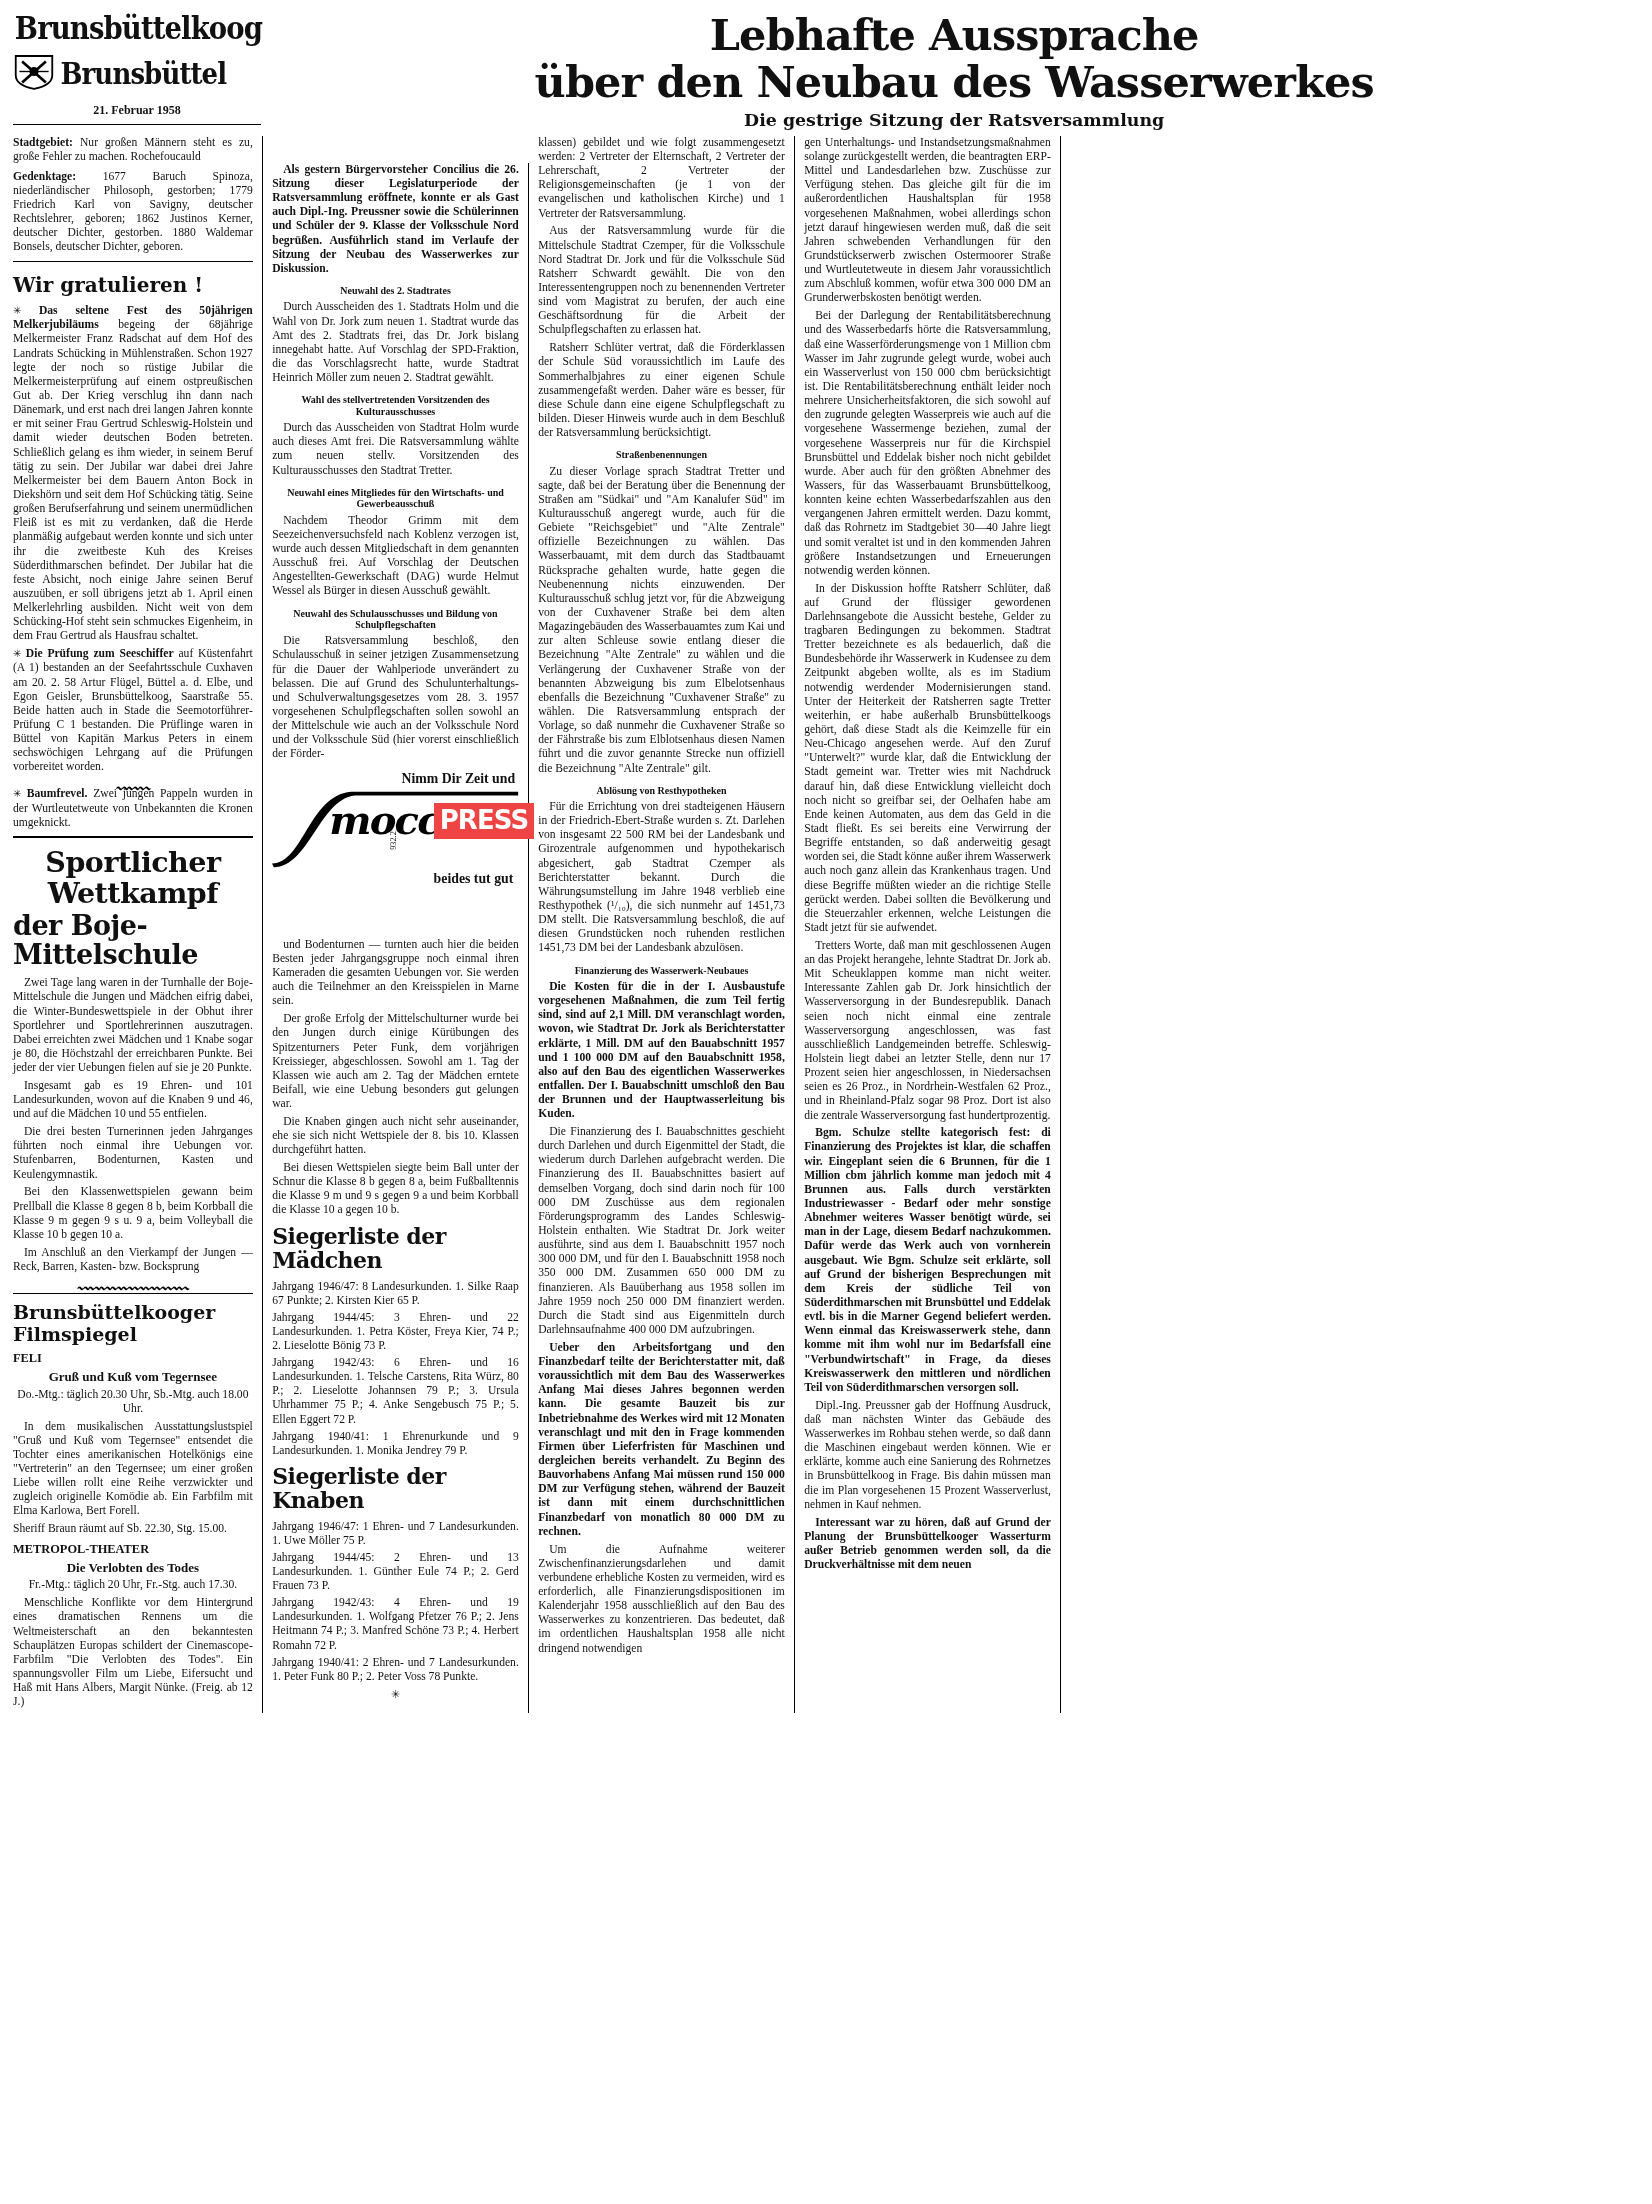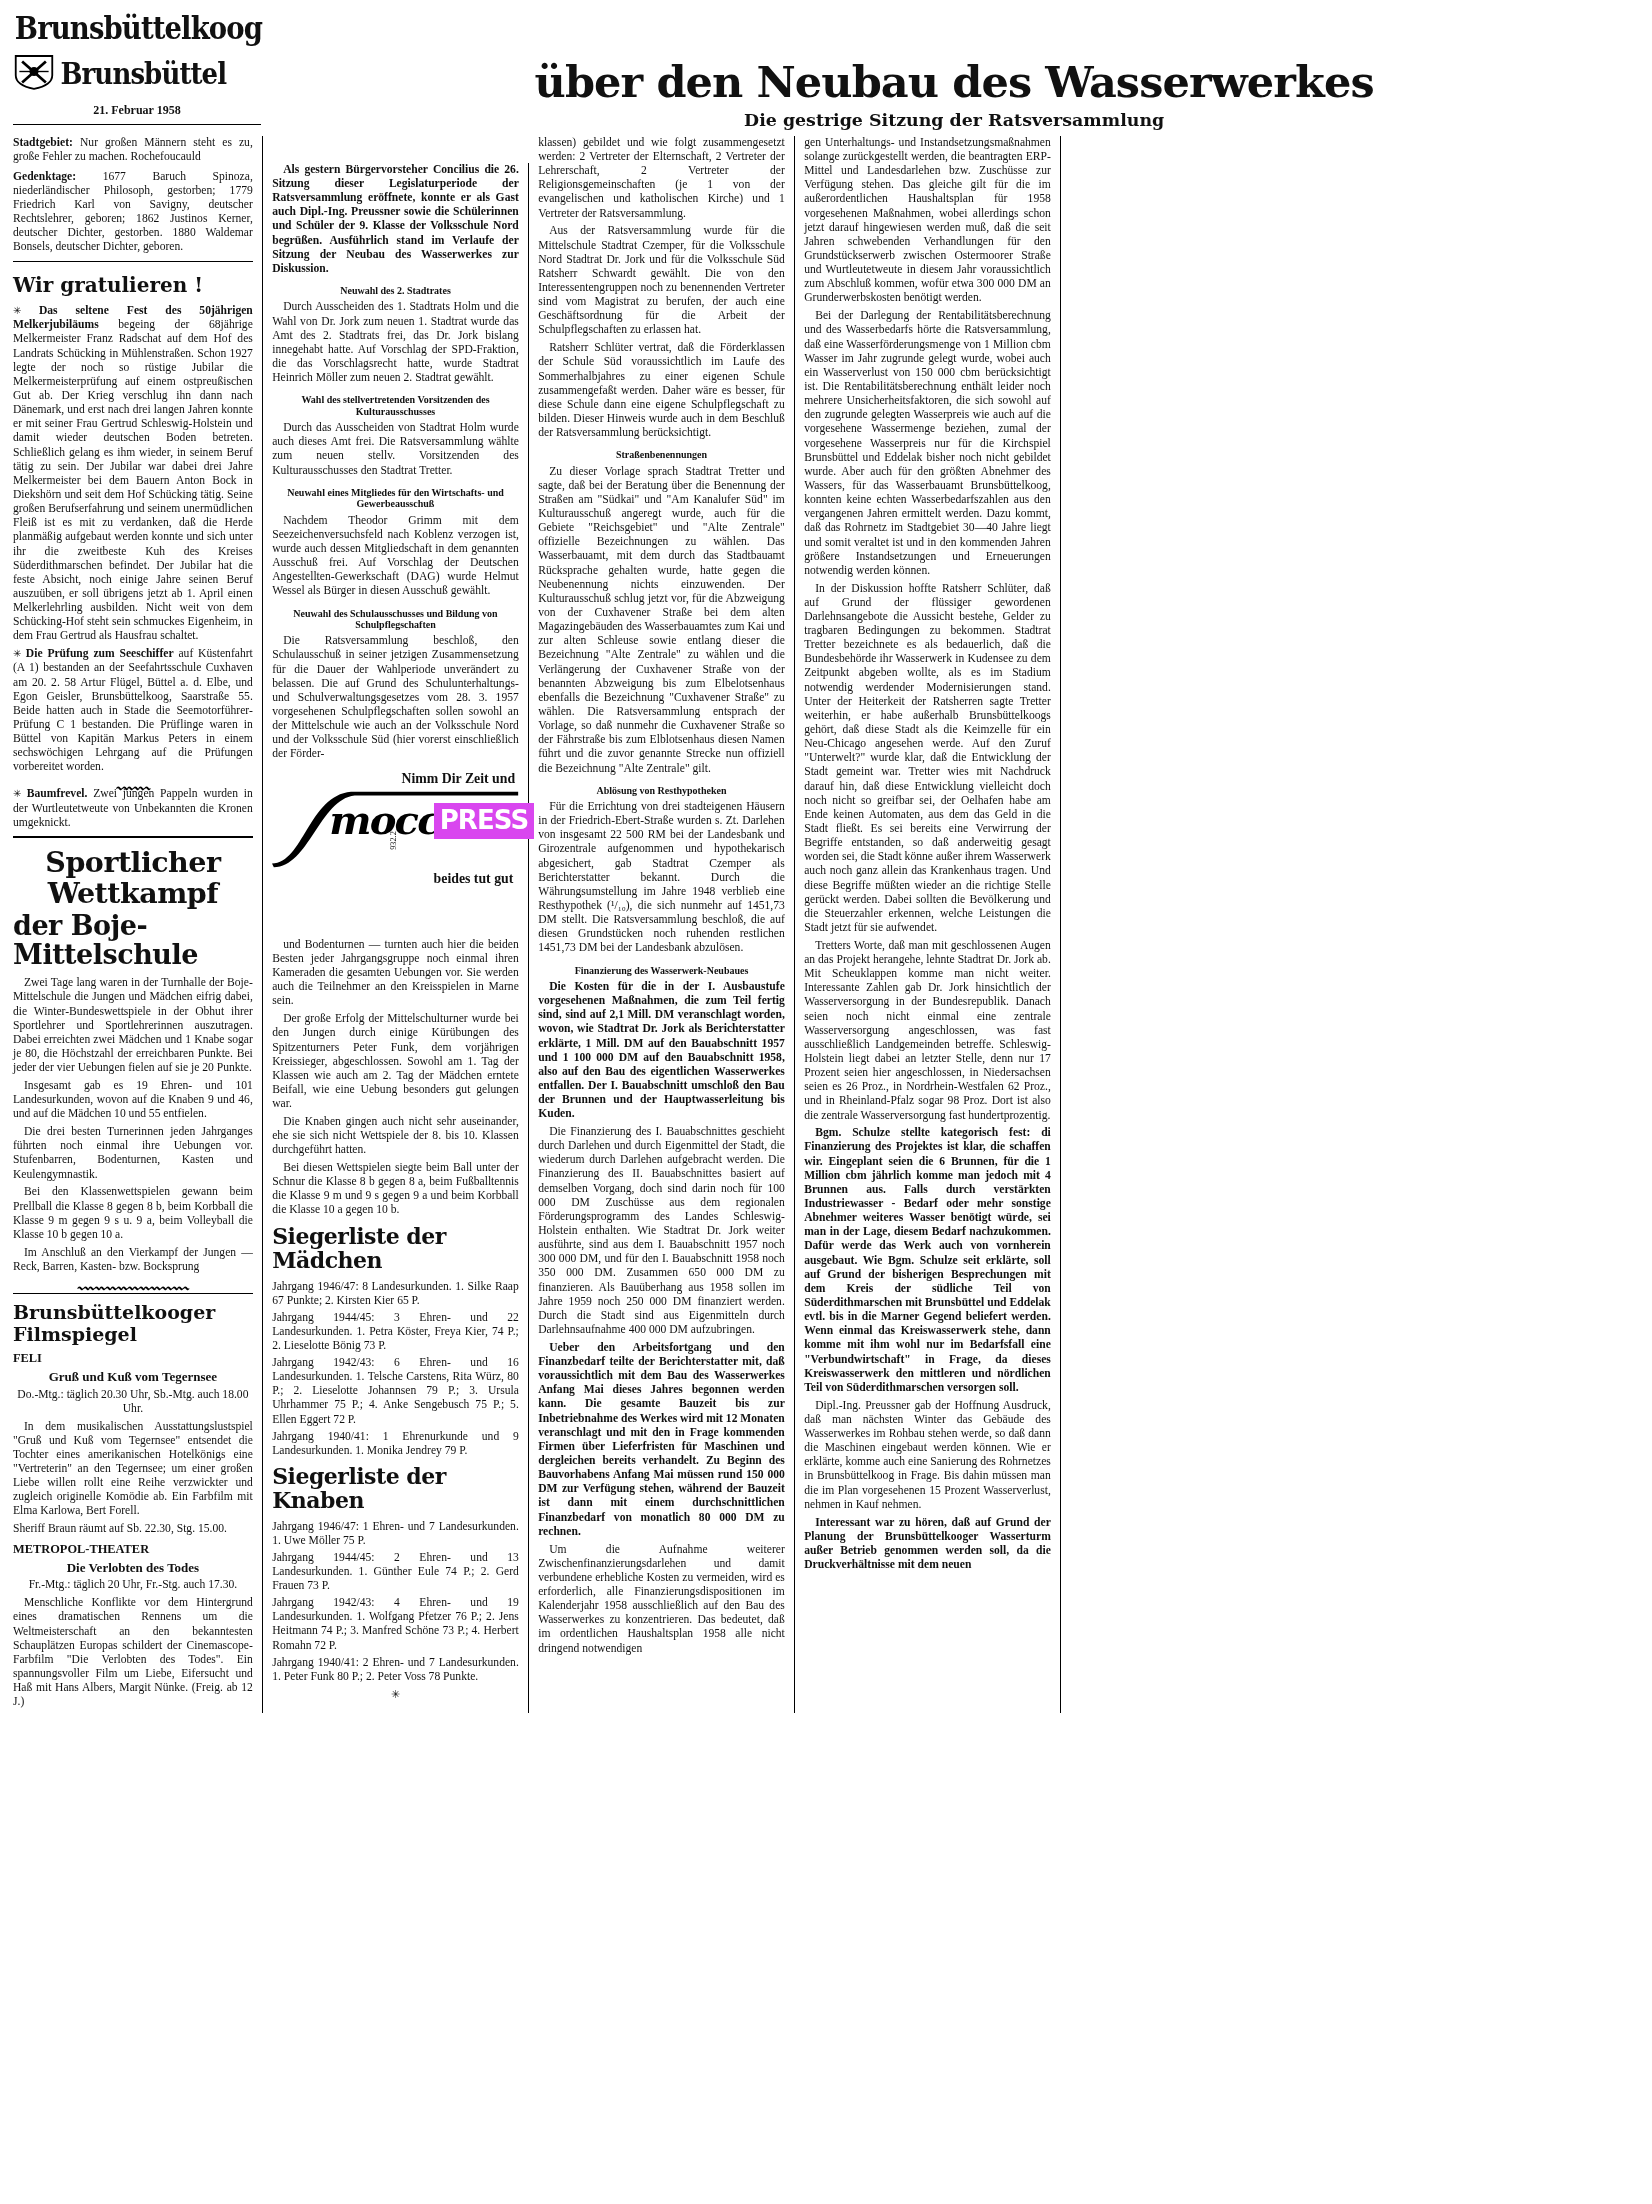--- a/index.html
+++ b/index.html
@@ -114,21 +114,21 @@
   }
   .ad-top{font-weight:bold;font-size:13.8px;text-align:right;padding-right:3.7px;}
   .ad-logo-wrap{position:relative;height:79px;margin-top:3.7px;}
   .ad-mocca{
     position:absolute;left:57px;top:5.5px;
     font-family:"DejaVu Serif",serif;font-style:italic;font-weight:bold;
     font-size:40px;color:#000;letter-spacing:-1.8px;
   }
   .ad-press{
     position:absolute;left:162px;top:13px;
-    background:#d946ef;color:#fff;font-family:"DejaVu Sans",sans-serif;
+    background:#ef4444;color:#fff;font-family:"DejaVu Sans",sans-serif;
     font-weight:bold;font-size:26px;padding:1.8px 5.5px 3.7px 5.5px;letter-spacing:-0.9px;
   }
   .ad-curve{position:absolute;left:0;top:0;}
   .ad-bottom{font-weight:bold;font-size:13.8px;text-align:right;padding-right:5.5px;margin-top:1.8px;}
   .ad-code{position:absolute;left:112px;bottom:24px;font-size:8.3px;transform:rotate(-90deg);}
   .jg{font-size:11.6px;line-height:1.22;text-align:justify;margin:0 0 2.8px 0;}
 
   .endstar{text-align:center;font-size:11px;margin-top:3.7px;}
 </style>
 </head>
@@ -148,20 +148,21 @@
             <path d="M7 20 L39 20" stroke="#000" stroke-width="1.5"></path>
           </svg>
         </div>
         <div class="mast-title2">Brunsbüttel</div>
       </div>
       <div class="mast-date">21. Februar 1958</div>
       <div class="mast-rule"></div>
     </div>
 
     <div class="mast-right">
+      <div class="headline1">Lebhafte Aussprache</div>
       <div class="headline2">über den Neubau des Wasserwerkes</div>
       <div class="headline-sub">Die gestrige Sitzung der Ratsversammlung</div>
     </div>
   </div>
 
   <div class="cols">
 
     <div class="col col1">
       <p class="tagesspruch"><b>Stadtgebiet:</b><span> Nur großen Männern steht es zu, große Fehler zu machen. Rochefoucauld</span></p>
       <p class="gedenk"><b>Gedenktage:</b><span> 1677 Baruch Spinoza, niederländischer Philosoph, gestorben; 1779 Friedrich Karl von Savigny, deutscher Rechtslehrer, geboren; 1862 Justinos Kerner, deutscher Dichter, gestorben. 1880 Waldemar Bonsels, deutscher Dichter, geboren.</span></p>

